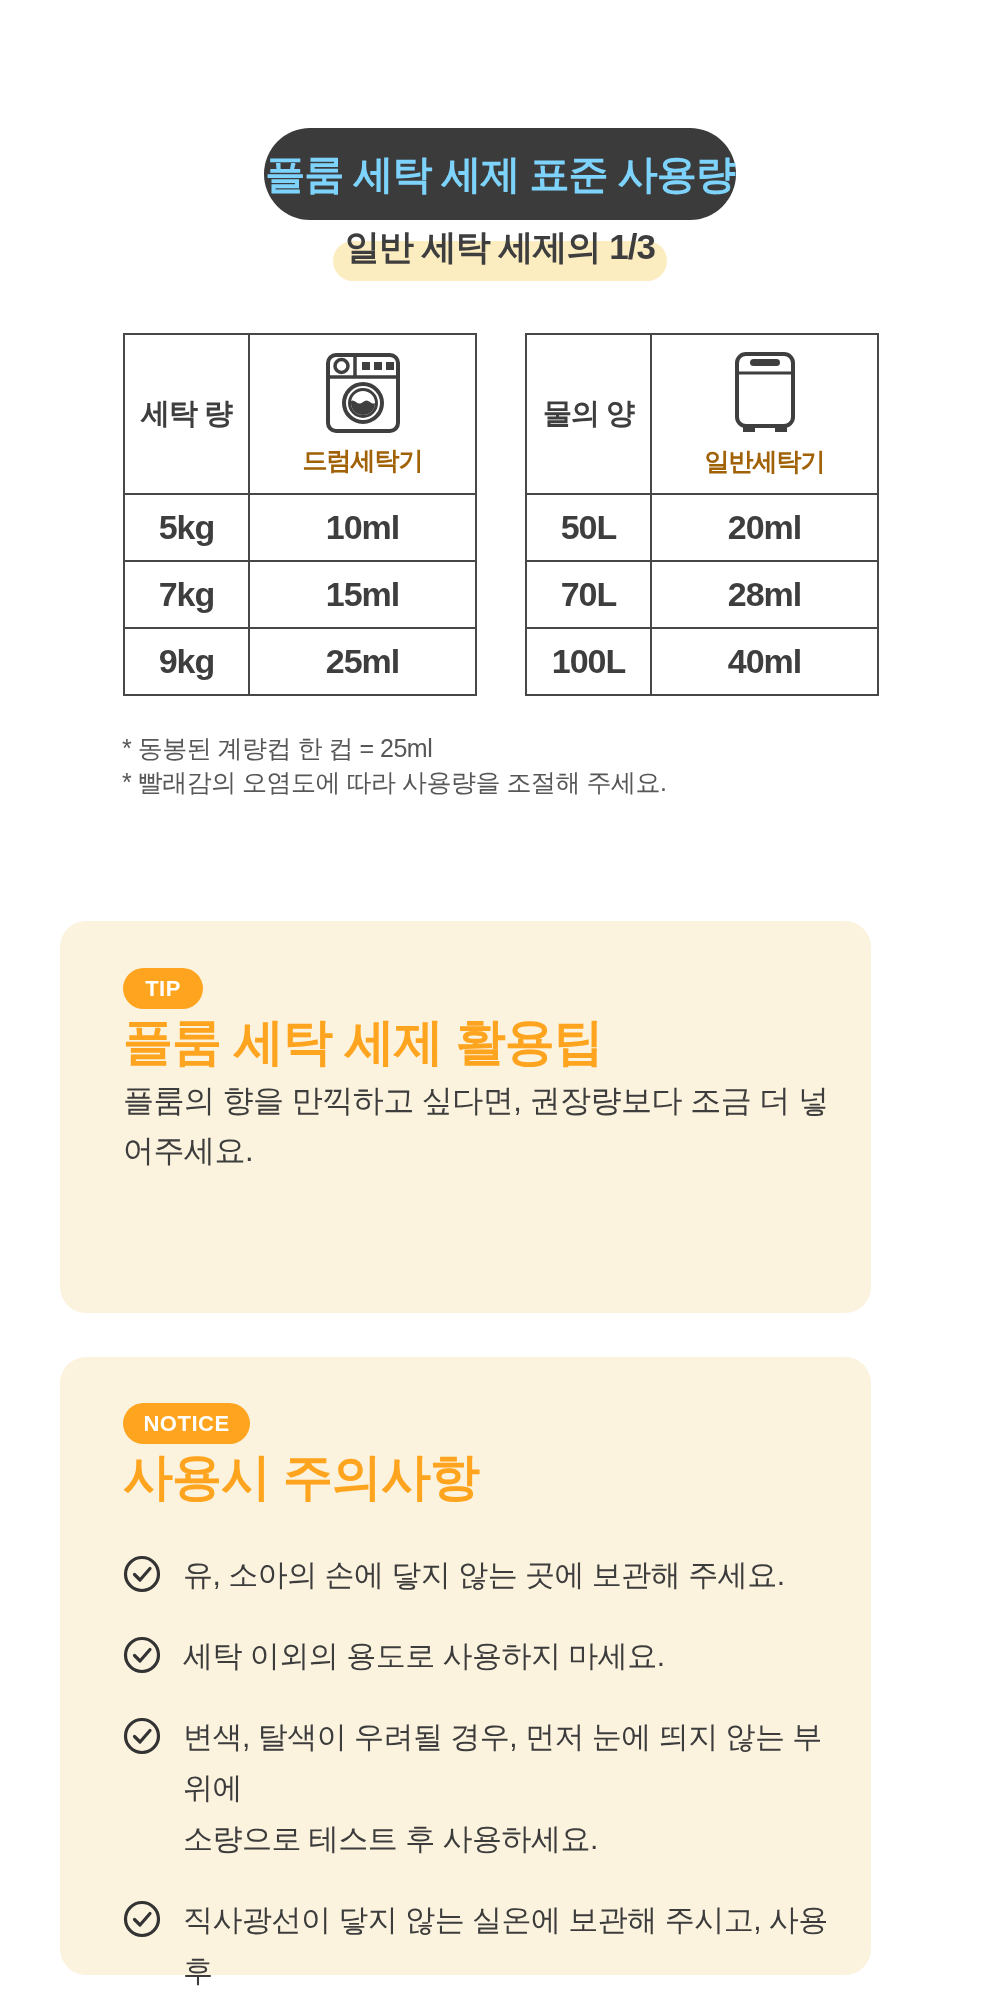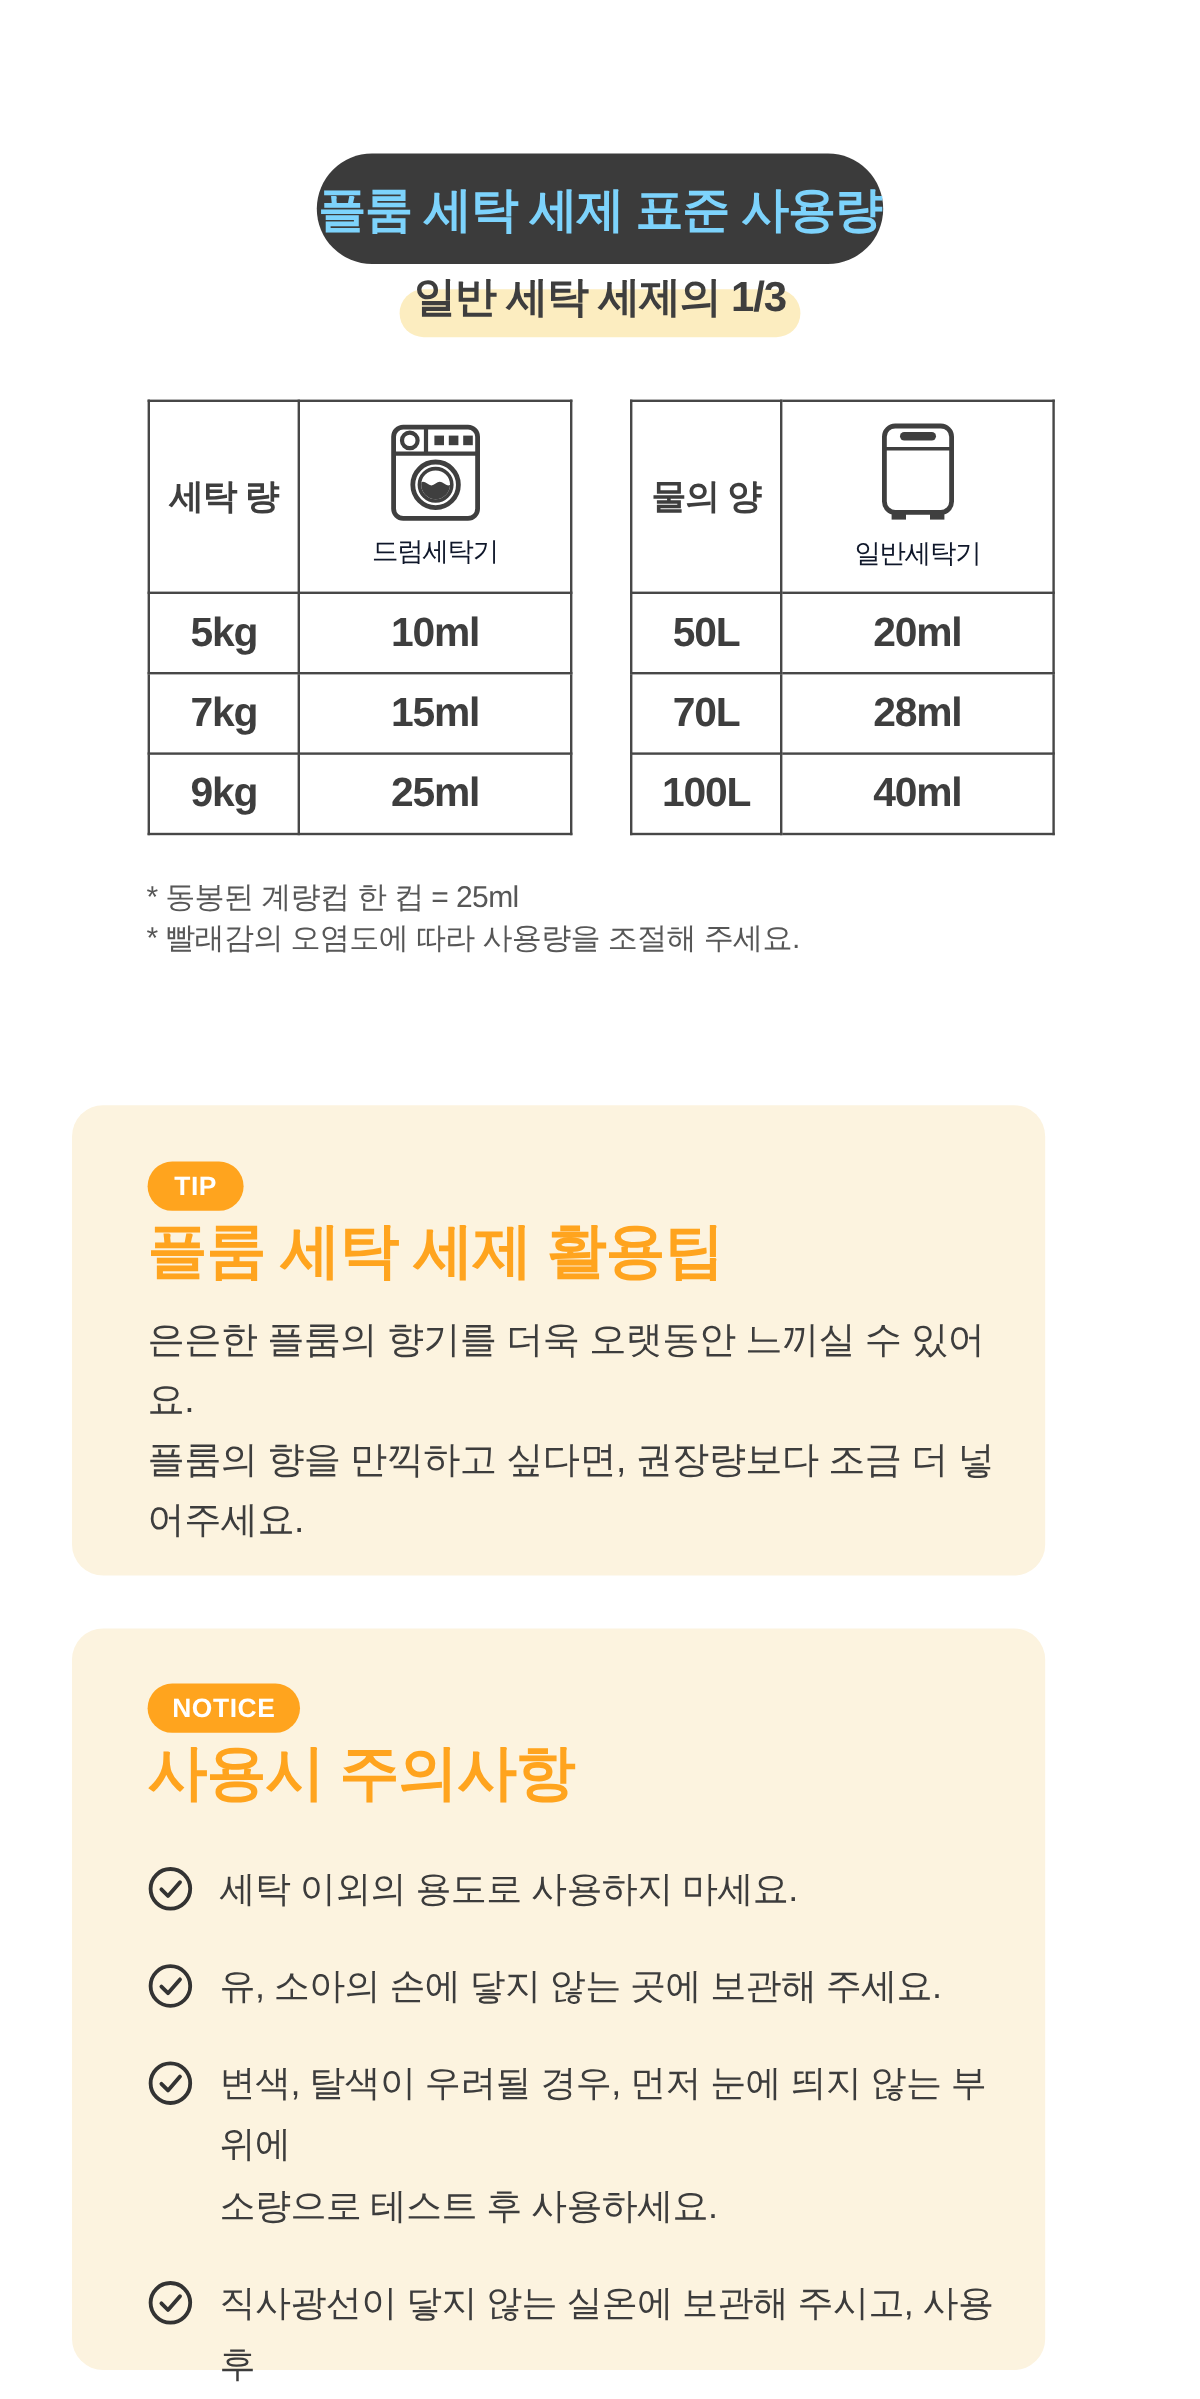--- a/index.html
+++ b/index.html
@@ -35,21 +35,21 @@
   table.usage td {
     border:2px solid #474747; text-align:center; vertical-align:middle;
     color:#3e3e3e;
   }
   td.c-label { width:125px; }
   td.c-value { width:227px; }
   tr.hdr td { height:160px; }
   tr.data td { height:67px; font-size:34px; font-weight:700; letter-spacing:-1px; }
   .hdr-label { font-size:29px; font-weight:700; letter-spacing:-1px; }
   .machine-cell { display:flex; flex-direction:column; align-items:center; justify-content:center; gap:10px; }
-  .machine-caption { font-size:22px; color:#0f172a; letter-spacing:-1px; }
+  .machine-caption { font-size:25px; color:#a16207; letter-spacing:-1px;font-weight:bold; }
   .micon { display:block; }
 
   
   .footnotes { position:absolute; top:731px; left:122px; }
   .footnotes div { font-size:25px; line-height:34px; color:#575757; letter-spacing:-0.5px; }
 
   
   .card {
     position:absolute; left:60px; width:811px;
     background:#fcf3df; border-radius:26px;
@@ -186,49 +186,48 @@
 <div class="footnotes">
   <div>* 동봉된 계량컵 한 컵 = 25ml</div>
   <div>* 빨래감의 오염도에 따라 사용량을 조절해 주세요.</div>
 </div>
 
 <div class="card tip">
   <div class="badge tip-badge">
     <span>TIP</span>
   </div>
   <div class="card-title">플룸 세탁 세제 활용팁</div>
-  <div class="tip-line first">은은한 플룸의 향기를 더욱 오랫동안 느끼실 수 있어요.</div>
   <div class="tip-line">플룸의 향을 만끽하고 싶다면, 권장량보다 조금 더 넣어주세요.</div>
 </div>
 
 <div class="card notice">
   <div class="badge notice-badge">
     <span>NOTICE</span>
   </div>
   <div class="card-title">사용시 주의사항</div>
 
   <div class="notice-list">
 
     <div class="notice-item">
       <svg class="cicon" width="38" height="38" viewBox="0 0 38 38">
         <circle cx="19" cy="19" r="16.5" fill="none" stroke="#333333" stroke-width="3.2"></circle>
         <polyline points="11.5,19.5 17,25 27,13.5" fill="none" stroke="#333333" stroke-width="3.2" stroke-linecap="round" stroke-linejoin="round"></polyline>
       </svg>
       <div class="lines">
+        <span>유, 소아의 손에 닿지 않는 곳에 보관해 주세요.</span>
+      </div>
+    </div>
+
+    <div class="notice-item">
+      <svg class="cicon" width="38" height="38" viewBox="0 0 38 38">
+        <circle cx="19" cy="19" r="16.5" fill="none" stroke="#333333" stroke-width="3.2"></circle>
+        <polyline points="11.5,19.5 17,25 27,13.5" fill="none" stroke="#333333" stroke-width="3.2" stroke-linecap="round" stroke-linejoin="round"></polyline>
+      </svg>
+      <div class="lines">
         <span>세탁 이외의 용도로 사용하지 마세요.</span>
-      </div>
-    </div>
-
-    <div class="notice-item">
-      <svg class="cicon" width="38" height="38" viewBox="0 0 38 38">
-        <circle cx="19" cy="19" r="16.5" fill="none" stroke="#333333" stroke-width="3.2"></circle>
-        <polyline points="11.5,19.5 17,25 27,13.5" fill="none" stroke="#333333" stroke-width="3.2" stroke-linecap="round" stroke-linejoin="round"></polyline>
-      </svg>
-      <div class="lines">
-        <span>유, 소아의 손에 닿지 않는 곳에 보관해 주세요.</span>
       </div>
     </div>
 
     <div class="notice-item">
       <svg class="cicon" width="38" height="38" viewBox="0 0 38 38">
         <circle cx="19" cy="19" r="16.5" fill="none" stroke="#333333" stroke-width="3.2"></circle>
         <polyline points="11.5,19.5 17,25 27,13.5" fill="none" stroke="#333333" stroke-width="3.2" stroke-linecap="round" stroke-linejoin="round"></polyline>
       </svg>
       <div class="lines">
         <span>변색, 탈색이 우려될 경우, 먼저 눈에 띄지 않는 부위에</span>

